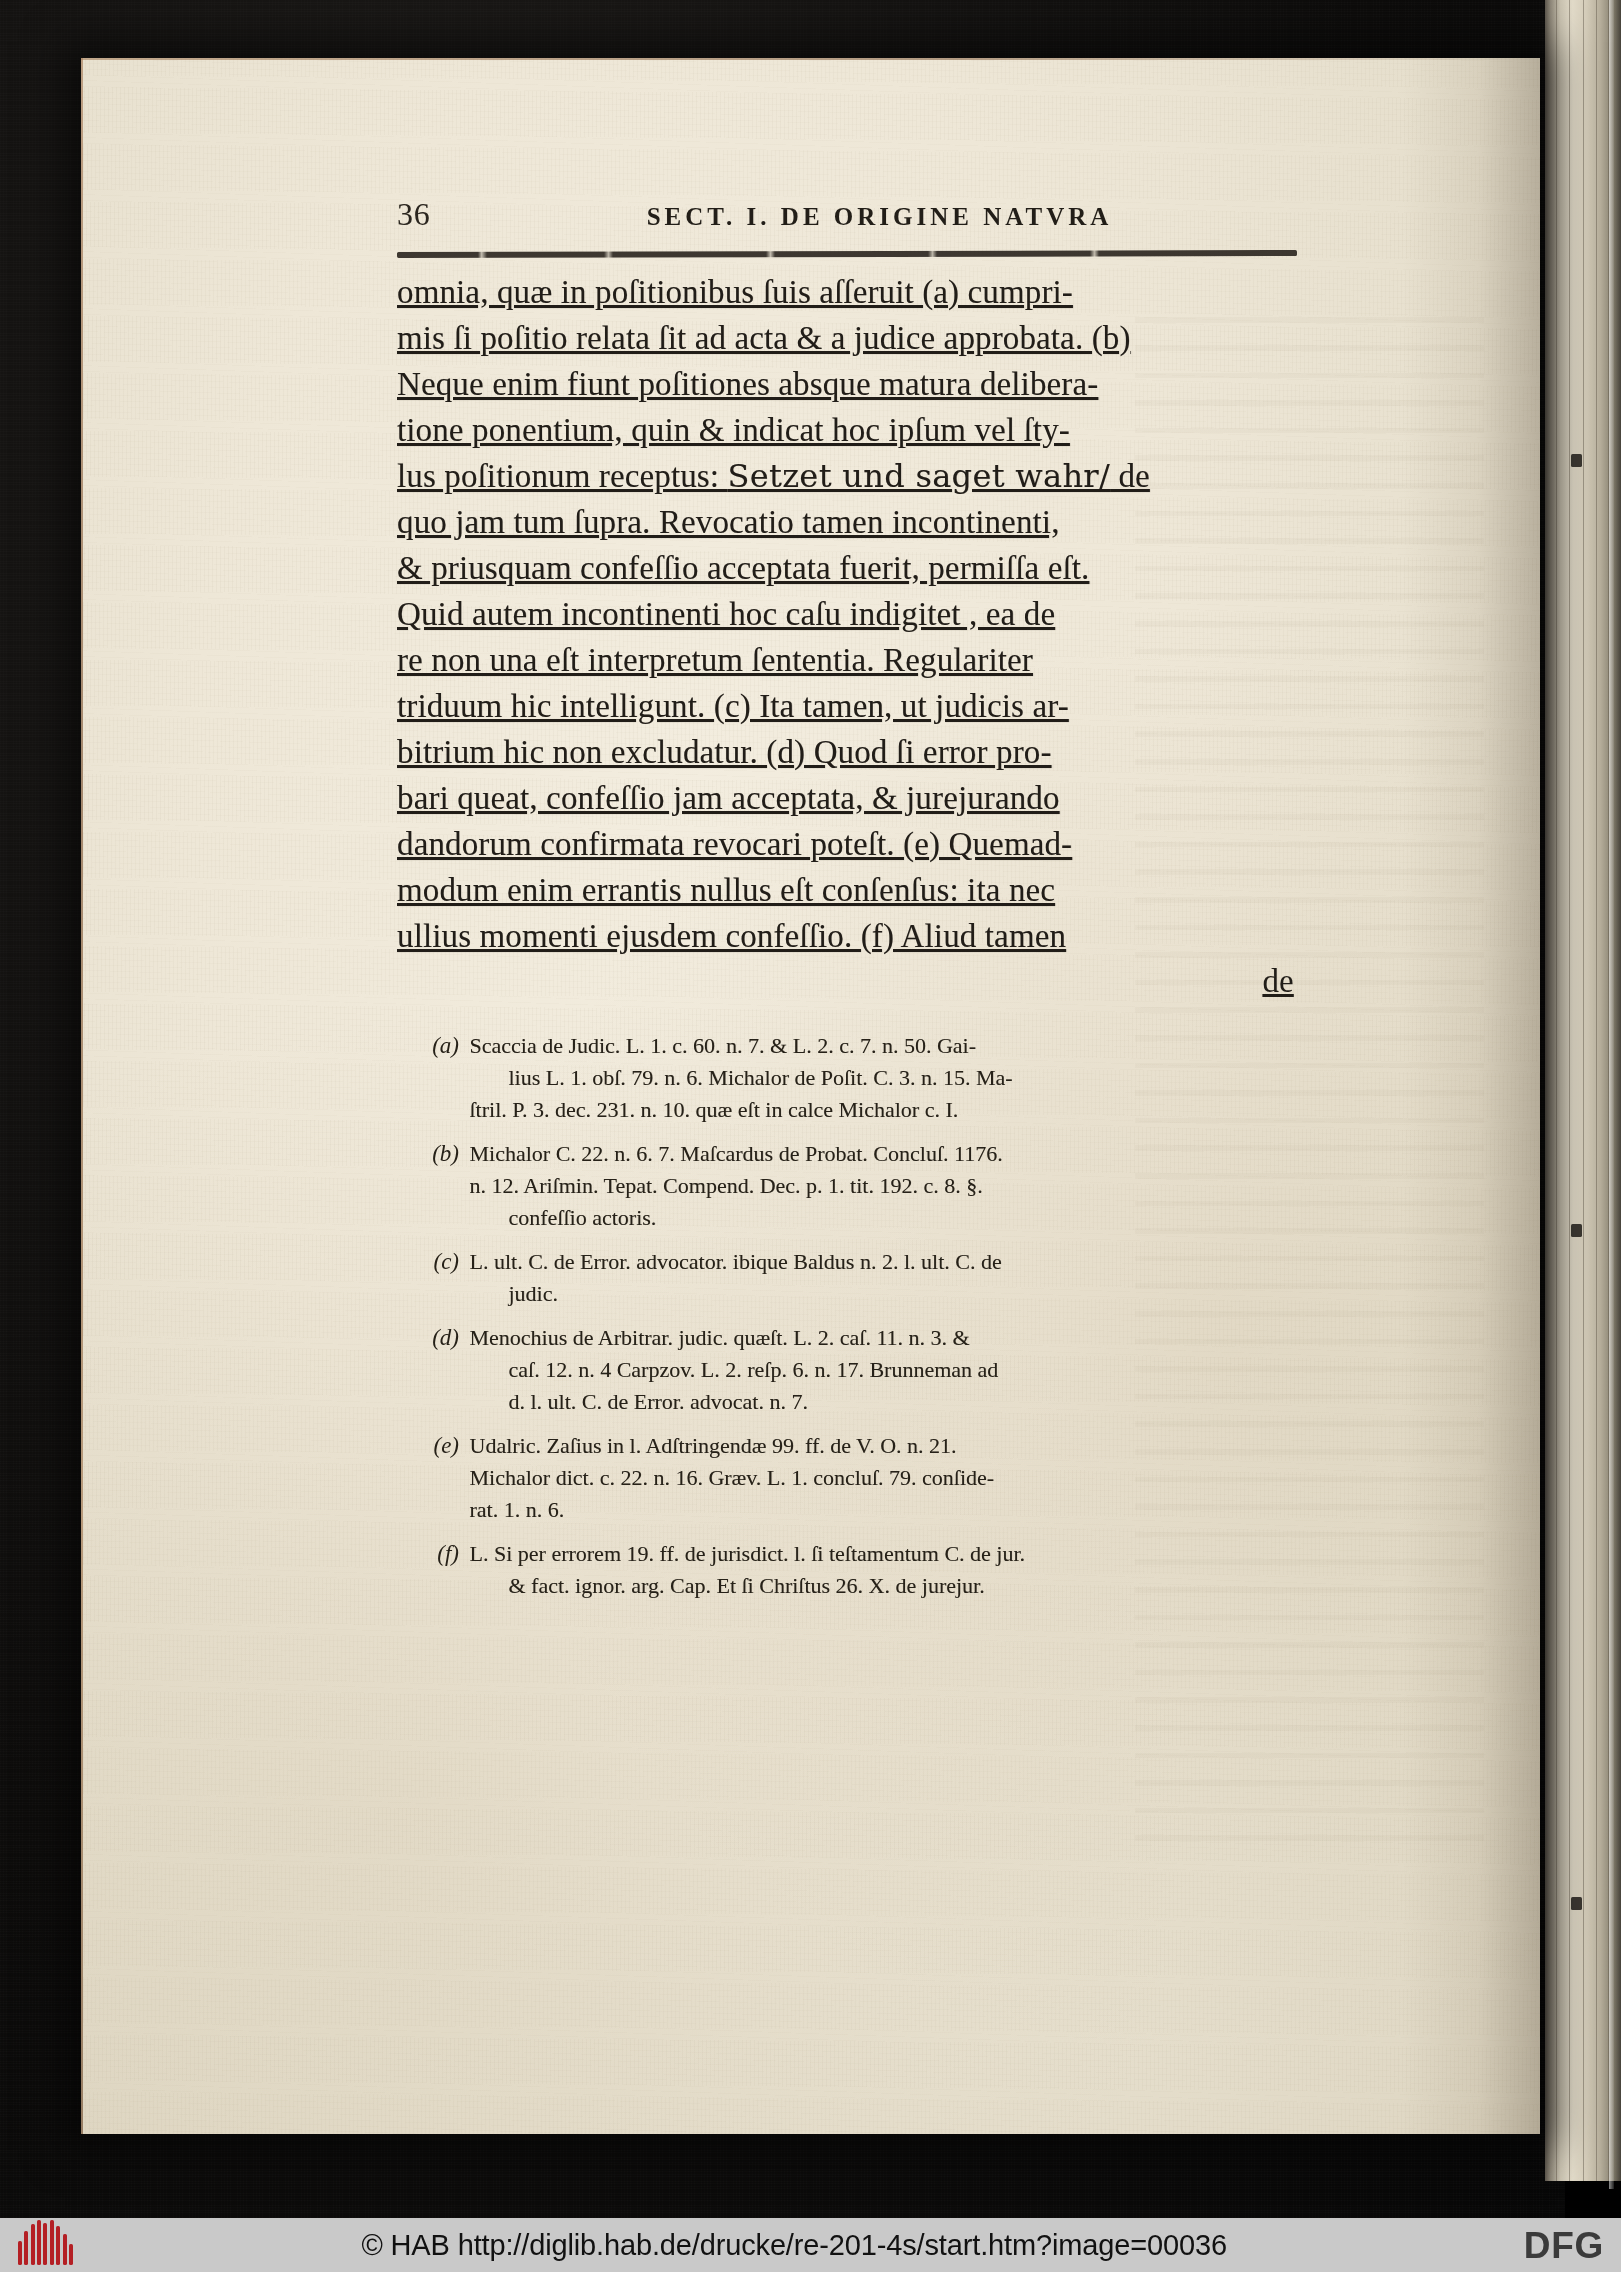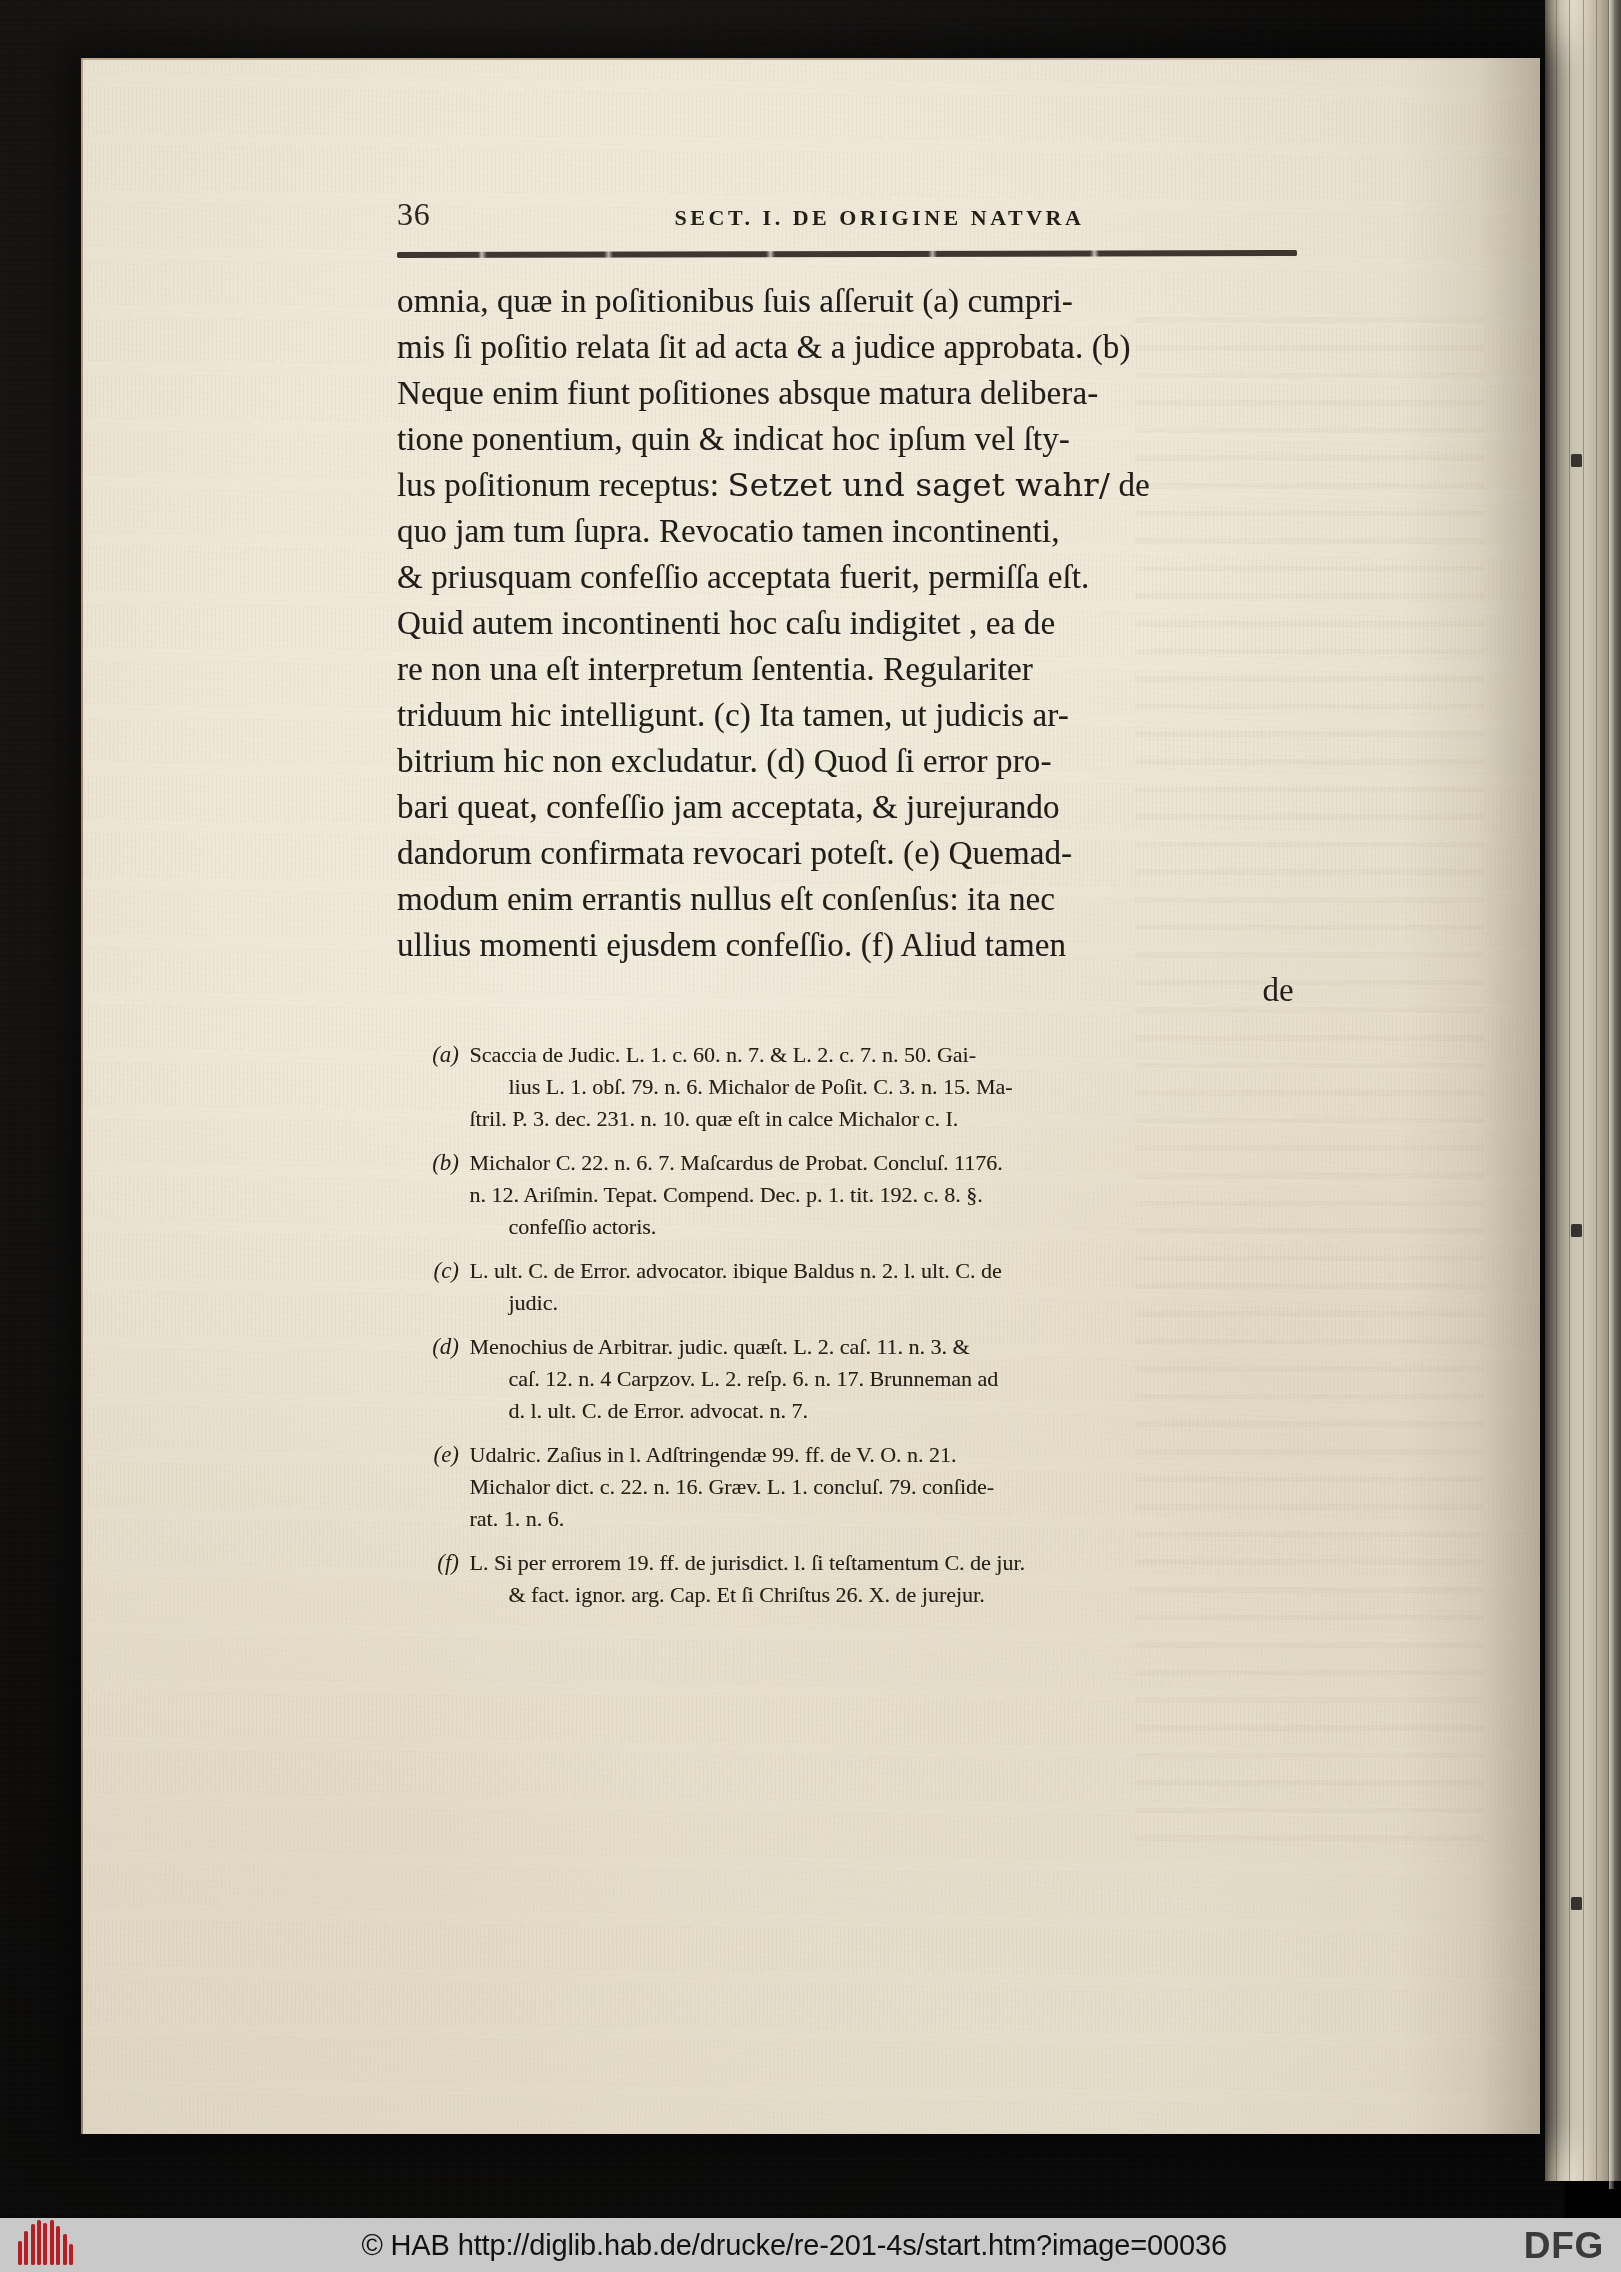--- a/index.html
+++ b/index.html
@@ -133,21 +133,21 @@
   .folio {
     font-size: 32px;
     letter-spacing: .02em;
     color: #2a251e;
     width: 97px;
     font-family: "Liberation Serif", serif;
   }
   .runtitle {
     flex: 1;
     text-align: center;
-    font-size: 22px;
+    font-size: 25px;
     letter-spacing: .16em;
     font-weight: 700;
     color: #221e18;
     white-space: nowrap;
     padding-right: 32px;
     font-family: "Liberation Serif", serif;
   }
 
   .headrule {
     margin-top: 4.9px;
@@ -159,26 +159,27 @@
       #2e2822 42%, #2e2822 59%, rgba(46,40,34,.3) 59.5%,
       #2e2822 60%, #2e2822 77%, rgba(46,40,34,.25) 77.5%,
       #2e2822 78%, #2e2822 100%);
     border-radius: 1.6px;
     opacity: .92;
     transform: rotate(-.12deg);
   }
 
   
   #body-text {
-    margin-top: 21px;
+    margin-top: 12px;
     font-size: 33px;
     line-height: 46px;
     letter-spacing: .004em;
     color: #211d18;
     font-family: "Liberation Serif", serif;
+    text-decoration: underline;
   }
   #body-text .ln {
     white-space: nowrap;
     text-rendering: optimizeLegibility;
   }
   .fr {
     font-family: "DejaVu Serif", serif;
     font-size: 32px;
     letter-spacing: .01em;
   }

